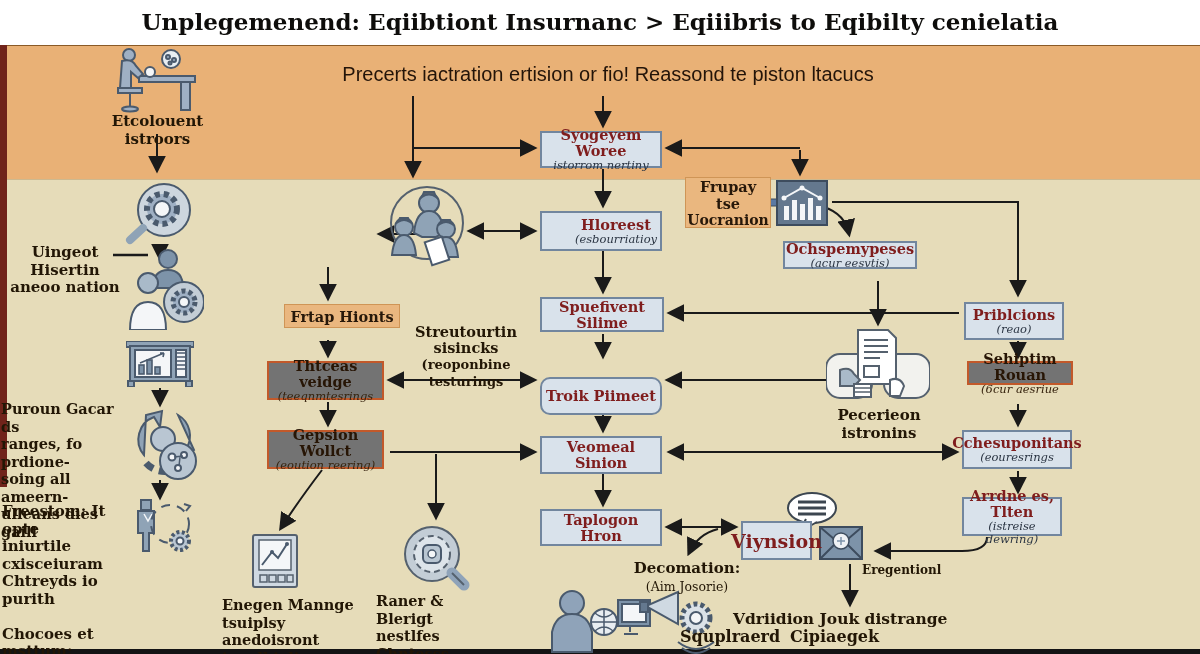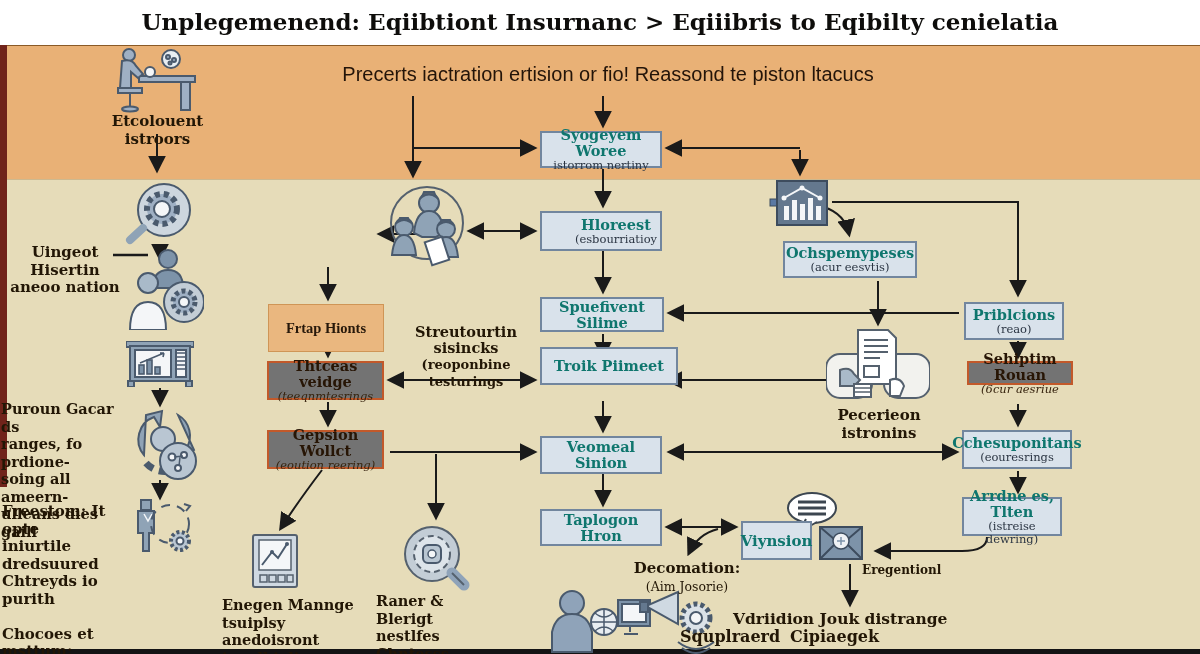--- a/index.html
+++ b/index.html
@@ -12,22 +12,22 @@
   #left-strip{position:absolute;left:0;top:45px;width:7px;height:442px;background:#70231a;}
   #bottom-bar{position:absolute;left:0;top:649px;width:1200px;height:5px;background:#141414;}
   .abs{position:absolute;}
   .ttl{font-weight:bold;color:#0e0d0b;font-size:23px;text-align:center;width:100%;top:8px;left:0;}
   .banner-txt{font-family:"Liberation Sans",sans-serif;font-size:20px;color:#231409;text-align:center;}
   .lbl{font-weight:bold;color:#221605;line-height:17.5px;font-size:14.5px;}
   .lbl.c{text-align:center;}
   .box{position:absolute;display:flex;flex-direction:column;justify-content:center;align-items:center;
        text-align:center;z-index:3;box-sizing:border-box;padding:1px 2px;}
   .blue{background:#d9e2eb;border:2px solid #72869e;}
-  .blue .bt{font-weight:bold;font-size:14.5px;color:#0f766e;line-height:16px;}
-  .blue .bs{font-size:11.5px;color:#2a3442;line-height:13px;}
+  .blue .bt{font-weight:bold;font-size:14.5px;color:#7f1d1d;line-height:16px;}
+  .blue .bs{font-style:italic;font-size:11.5px;color:#2a3442;line-height:13px;}
   .ofill{background:#eab77f;border:1px solid #cf9556;}
   .ofill .bt{font-weight:bold;font-size:14.5px;color:#27180a;line-height:17px;}
   .ofill .bs{font-weight:bold;font-size:14px;color:#27180a;line-height:16px;}
   .obord{background:#737373;border:2px solid #c2592a;}
   .obord .bt{font-weight:bold;font-size:14.5px;color:#271505;line-height:16px;}
   .obord .bs{font-style:italic;font-size:11.5px;color:#36230e;line-height:13px;}
   svg{display:block;}
   .z1{z-index:1;} .z2{z-index:2;} .z3{z-index:3;}
 </style>
 </head>
@@ -279,61 +279,65 @@
 
   <div class="abs lbl z3" style="left:1px;top:400px;width:124px;font-size:14.5px;">
     <span>Puroun Gacar ds</span><br>
     <span>ranges, fo prdione-</span><br>
     <span>soing all ameern-</span><br>
     <span>ulleans dies gaill</span>
   </div>
 
   <div class="abs lbl z3" style="left:2px;top:503px;width:132px;font-size:15px;">
     <span>Freestom: It opte</span><br>
-    <span>iniurtile dredsuured</span><br>
+    <span>iniurtile cxisceiuram</span><br>
     <span>Chtreyds io purith</span><br>
     <br>
     <span>Chocoes et msttum:</span><br>
     
   </div>
 
   <div class="box blue" style="left:540px;top:131px;width:122px;height:37px;">
     <div class="bt">Syogeyem Woree</div>
     <div class="bs">istorrom nertiny</div>
   </div>
   <div class="box blue" style="left:540px;top:211px;width:122px;height:40px;padding-left:32px;">
     <div class="bt">Hloreest</div>
     <div class="bs">(esbourriatioy</div>
   </div>
   <div class="box blue" style="left:540px;top:297px;width:124px;height:35px;">
     <div class="bt">Spuefivent Silime</div>
   </div>
-  <div class="box blue" style="left:540px;top:347px;width:138px;height:38px;">
+  <div class="box blue" style="left:540px;top:377px;width:122px;height:38px;border-radius:10px;">
     <div class="bt">Troik Piimeet</div>
   </div>
   <div class="box blue" style="left:540px;top:436px;width:122px;height:38px;">
     <div class="bt">Veomeal Sinion</div>
   </div>
   <div class="box blue" style="left:540px;top:509px;width:122px;height:37px;">
     <div class="bt">Taplogon Hron</div>
   </div>
 
-  <div class="box ofill" style="left:268px;top:304px;width:116px;height:48px;font-family:Liberation Serif, serif;">
+  <div class="box ofill" style="left:284px;top:304px;width:116px;height:24px;">
     <div class="bt">Frtap Hionts</div>
   </div>
   <div class="box obord" style="left:267px;top:361px;width:117px;height:39px;">
     <div class="bt">Thtceas veidge</div>
     <div class="bs">(teeqnmtesrings</div>
   </div>
   <div class="box obord" style="left:267px;top:430px;width:117px;height:39px;">
     <div class="bt">Gepsion Wollct</div>
     <div class="bs">(eoution reering)</div>
   </div>
 
-  <div class="box blue" style="left:783px;top:241px;width:134px;height:37px;">
+  <div class="box ofill" style="left:685px;top:177px;width:86px;height:51px;">
+    <div class="bt">Frupay tse</div>
+    <div class="bs">Uocranion</div>
+  </div>
+  <div class="box blue" style="left:783px;top:241px;width:134px;height:28px;">
     <div class="bt">Ochspemypeses</div>
     <div class="bs">(acur eesvtis)</div>
   </div>
 
   <div class="box blue" style="left:964px;top:302px;width:100px;height:38px;">
     <div class="bt">Priblcions</div>
     <div class="bs">(reao)</div>
   </div>
   <div class="box obord" style="left:967px;top:361px;width:106px;height:24px;">
     <div class="bt">Sehiptim Rouan</div>
@@ -342,21 +346,21 @@
   <div class="box blue" style="left:962px;top:430px;width:110px;height:39px;">
     <div class="bt">Cchesuponitans</div>
     <div class="bs">(eouresrings</div>
   </div>
   <div class="box blue" style="left:962px;top:497px;width:100px;height:39px;">
     <div class="bt">Arrdne es, Tlten</div>
     <div class="bs">(istreise dewring)</div>
   </div>
 
   <div class="box blue" style="left:741px;top:521px;width:71px;height:39px;">
-    <div class="bt" style="font-size:15px;">Viynsion</div>
+    <div class="bt" style="font-size:19px;">Viynsion</div>
   </div>
 
   <div class="abs lbl c z3" style="left:390px;top:324px;width:152px;font-size:14.5px;line-height:16px;">
     <span>Streutourtin sisincks</span><br>
     <span style="font-size:13px;">(reoponbine testurings</span>
   </div>
 
   <div class="abs lbl c z3" style="left:805px;top:407px;width:148px;font-size:15px;">Pecerieon istronins</div>
 
   <div class="abs lbl c z3" style="left:633px;top:560px;width:108px;font-size:15px;">

